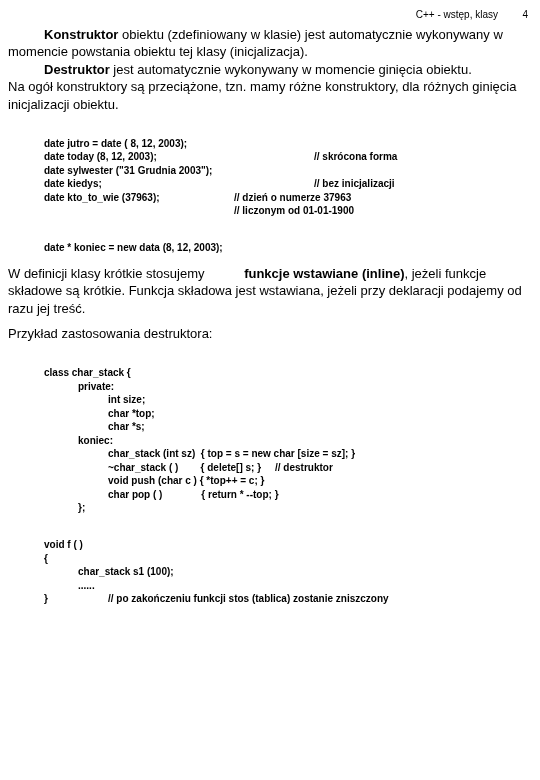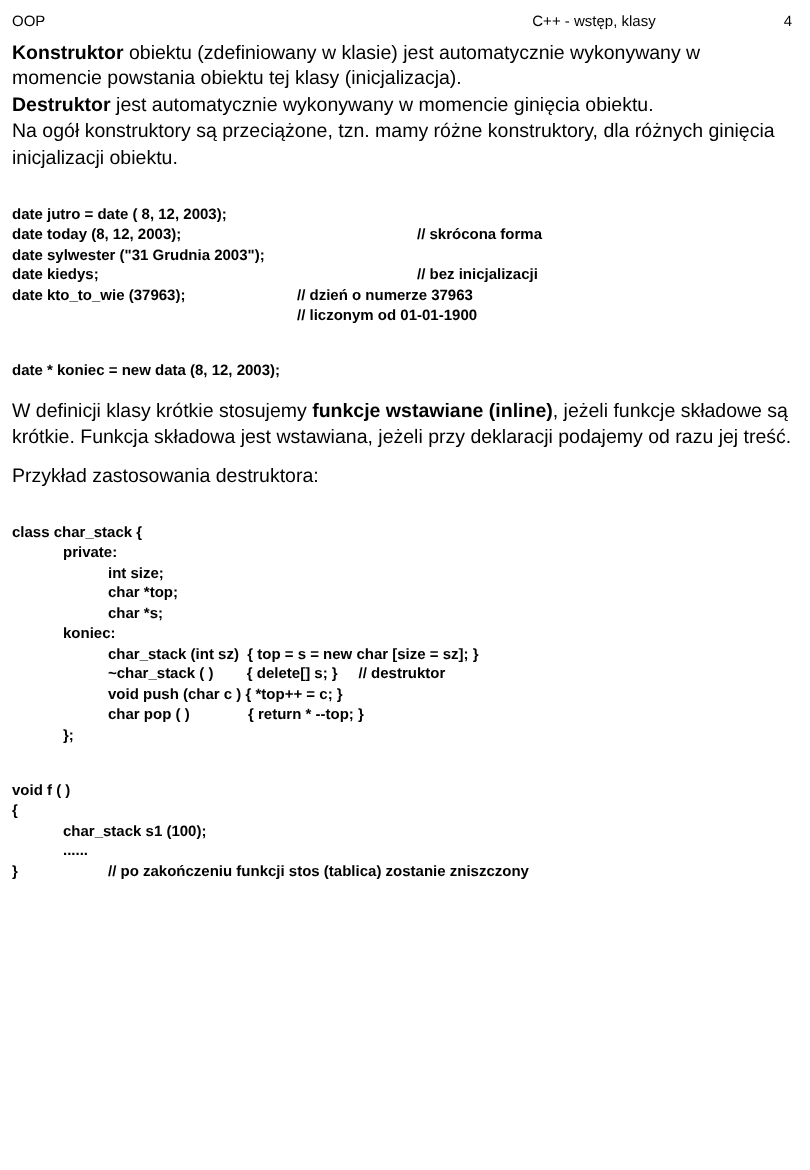--- a/index.html
+++ b/index.html
@@ -11,34 +11,33 @@
     box-sizing: border-box;
     color: #000;
     line-height: 1.35;
   }
   .header {
     display: flex;
     font-size: 10px;
     margin-bottom: 4px;
   }
   .header .left { flex: 0 0 55%; }
-  .header .mid  { flex: 1; text-align: center; }
+  .header .mid  { flex: 1; text-align: right; }
   .header .right { flex: 0 0 30px; text-align: right; }
   .para { margin-bottom: 8px; }
-  .bold { font-weight: bold; }
+  .bold { font-weight: bold; margin-left: 36px; }
   .section { margin-top: 10px; margin-bottom: 10px; }
   .code-block { font-family: Arial, Helvetica, sans-serif; font-size: 10px; white-space: pre; line-height: 1.35; }
   .i1 { padding-left: 34px; display:inline-block;}
   .i2 { padding-left: 64px; display:inline-block;}
 </style>
 </head>
 <body>
 
 <div class="header">
-  <span class="left">OOP</span>
   <span class="mid">C++ - wstęp, klasy</span>
   <span class="right">4</span>
 </div>
 
 <div class="para">
   <span class="bold">Konstruktor</span><span> obiektu (zdefiniowany w klasie) jest automatycznie wykonywany w momencie powstania obiektu tej klasy (inicjalizacja).</span><br>
   <span class="bold">Destruktor</span><span> jest automatycznie wykonywany w momencie ginięcia obiektu.</span><br>
   <span>Na ogół konstruktory są przeciążone, tzn. mamy różne konstruktory, dla różnych ginięcia inicjalizacji obiektu.</span>
 </div>
 

